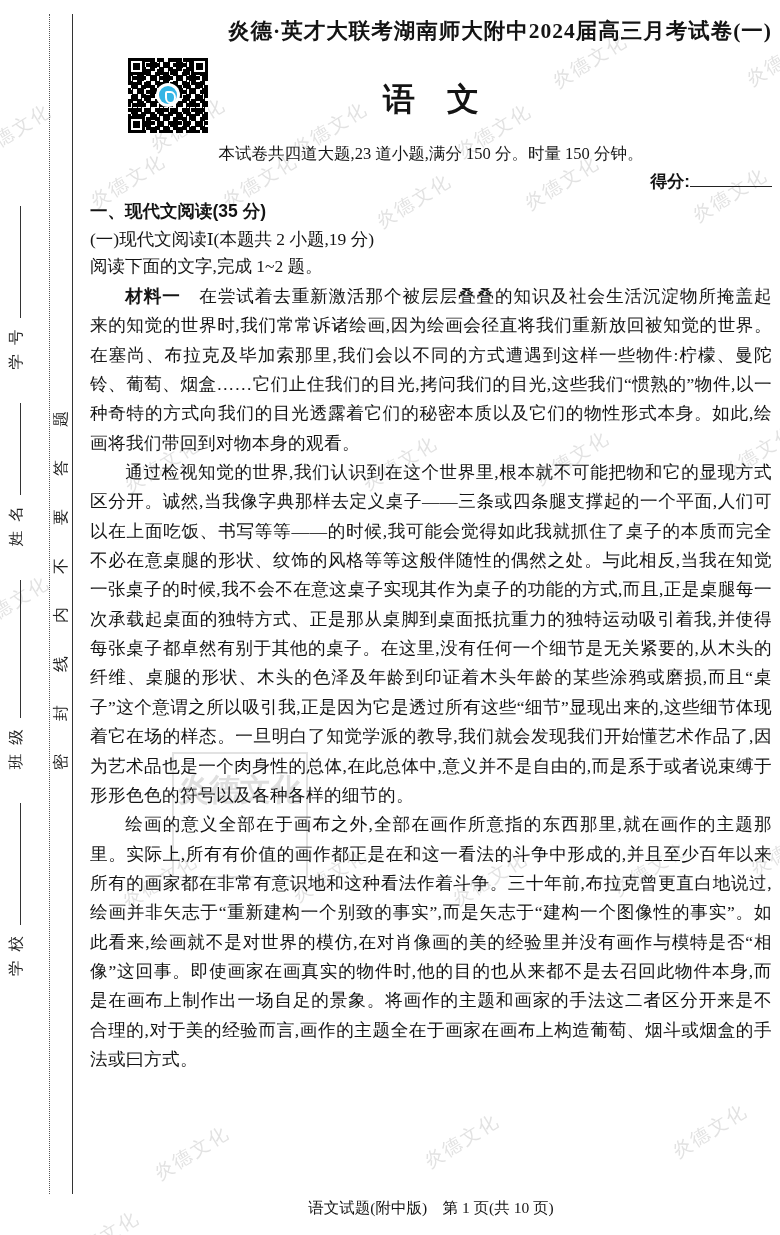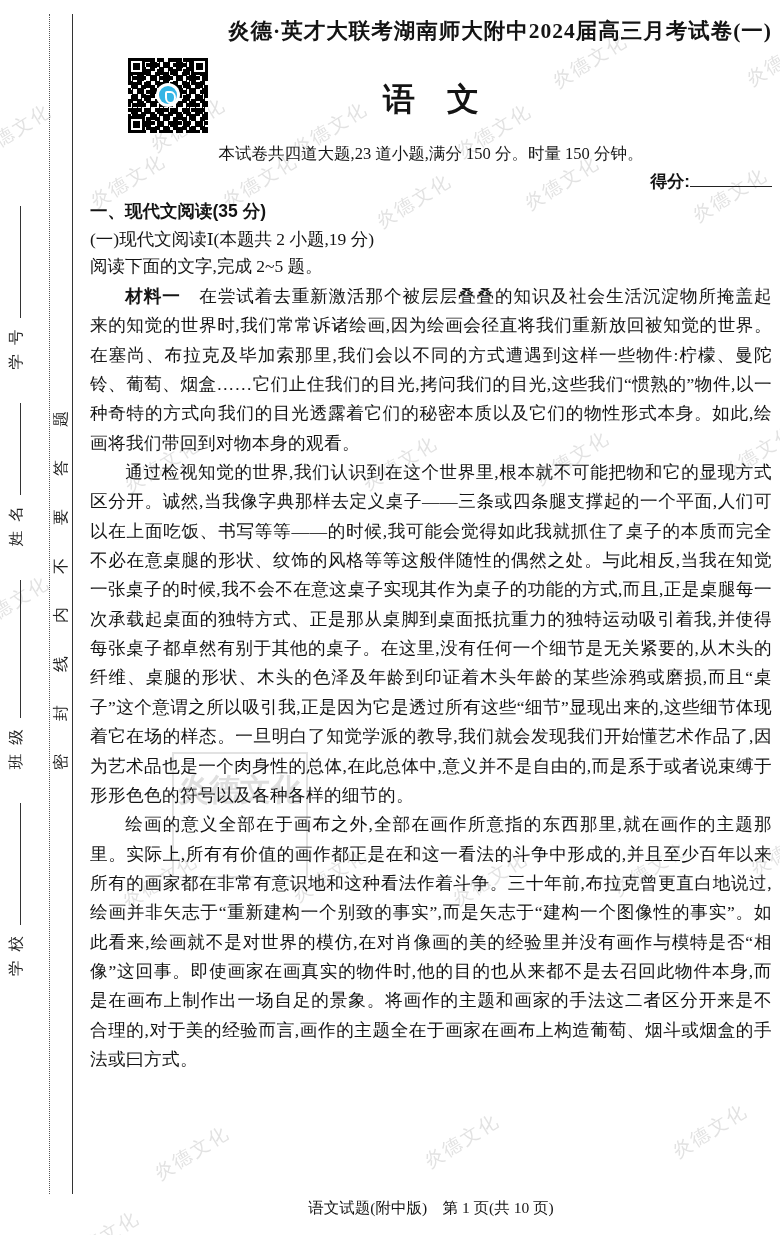--- a/index.html
+++ b/index.html
@@ -135,21 +135,21 @@
     <div class="subject">语　文</div>
 
     <div class="instruction">本试卷共四道大题,23 道小题,满分 150 分。时量 150 分钟。</div>
 
     <div class="score">
       <b>得分:</b><span class="score-line"></span>
     </div>
 
     <div class="sec">一、现代文阅读(35 分)</div>
     <div class="subsec">(一)现代文阅读Ⅰ(本题共 2 小题,19 分)</div>
-    <div class="intro">阅读下面的文字,完成 2~5 题。</div>
+    <div class="intro">阅读下面的文字,完成 1~2 题。</div>
 
     <div class="bodytext">
       <p class="para"><b class="mat">材料一</b><span>　在尝试着去重新激活那个被层层叠叠的知识及社会生活沉淀物所掩盖起来的知觉的世界时,我们常常诉诸绘画,因为绘画会径直将我们重新放回被知觉的世界。在塞尚、布拉克及毕加索那里,我们会以不同的方式遭遇到这样一些物件:柠檬、曼陀铃、葡萄、烟盒……它们止住我们的目光,拷问我们的目光,这些我们“惯熟的”物件,以一种奇特的方式向我们的目光透露着它们的秘密本质以及它们的物性形式本身。如此,绘画将我们带回到对物本身的观看。</span></p>
       <p class="para">通过检视知觉的世界,我们认识到在这个世界里,根本就不可能把物和它的显现方式区分开。诚然,当我像字典那样去定义桌子——三条或四条腿支撑起的一个平面,人们可以在上面吃饭、书写等等——的时候,我可能会觉得如此我就抓住了桌子的本质而完全不必在意桌腿的形状、纹饰的风格等等这般伴随性的偶然之处。与此相反,当我在知觉一张桌子的时候,我不会不在意这桌子实现其作为桌子的功能的方式,而且,正是桌腿每一次承载起桌面的独特方式、正是那从桌脚到桌面抵抗重力的独特运动吸引着我,并使得每张桌子都卓然有别于其他的桌子。在这里,没有任何一个细节是无关紧要的,从木头的纤维、桌腿的形状、木头的色泽及年龄到印证着木头年龄的某些涂鸦或磨损,而且“桌子”这个意谓之所以吸引我,正是因为它是透过所有这些“细节”显现出来的,这些细节体现着它在场的样态。一旦明白了知觉学派的教导,我们就会发现我们开始懂艺术作品了,因为艺术品也是一个肉身性的总体,在此总体中,意义并不是自由的,而是系于或者说束缚于形形色色的符号以及各种各样的细节的。</p>
       <p class="para">绘画的意义全部在于画布之外,全部在画作所意指的东西那里,就在画作的主题那里。实际上,所有有价值的画作都正是在和这一看法的斗争中形成的,并且至少百年以来所有的画家都在非常有意识地和这种看法作着斗争。三十年前,布拉克曾更直白地说过,绘画并非矢志于“重新建构一个别致的事实”,而是矢志于“建构一个图像性的事实”。如此看来,绘画就不是对世界的模仿,在对肖像画的美的经验里并没有画作与模特是否“相像”这回事。即使画家在画真实的物件时,他的目的也从来都不是去召回此物件本身,而是在画布上制作出一场自足的景象。将画作的主题和画家的手法这二者区分开来是不合理的,对于美的经验而言,画作的主题全在于画家在画布上构造葡萄、烟斗或烟盒的手法或曰方式。</p>
     </div>
   </div>
 
   <div class="footer">语文试题(附中版)　第 1 页(共 10 页)</div>
 

